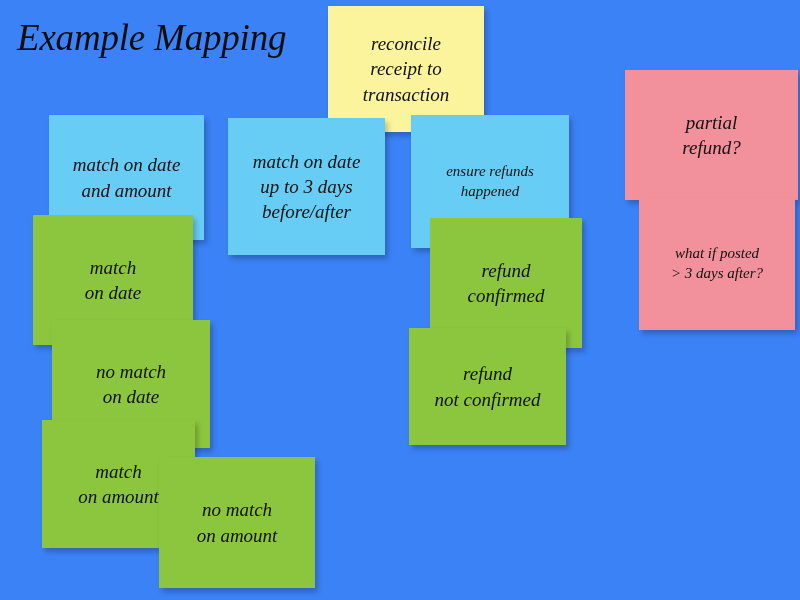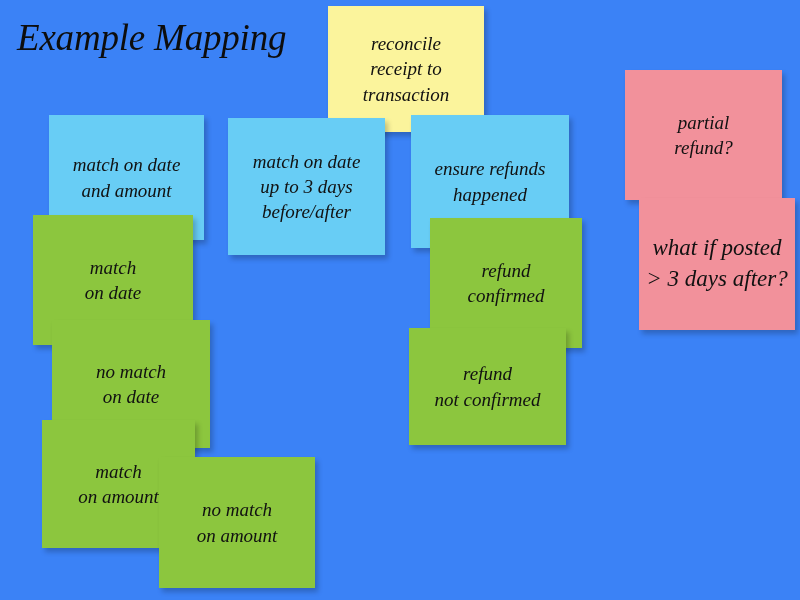--- a/index.html
+++ b/index.html
@@ -53,41 +53,41 @@
   <div id="notes-layer">
       <div class="note yellow" style="left: 311px; top: 6px; width: 156px; height: 126px; z-index: 3; font-size: 19px; background: rgb(251, 244, 156);">
         <span>reconcile<br>receipt to<br>transaction</span>
       </div>
       <div class="note blue" style="left: 32px; top: 115px; width: 155px; height: 125px; z-index: 2; font-size: 19px; background: rgb(104, 205, 245);">
         <span>match on date<br>and amount</span>
       </div>
       <div class="note blue" style="left: 211px; top: 118px; width: 157px; height: 137px; z-index: 4; font-size: 19px; background: rgb(104, 205, 245);">
         <span>match on date<br>up to 3 days<br>before/after</span>
       </div>
-      <div class="note blue" style="left: 394px; top: 115px; width: 158px; height: 133px; z-index: 4; font-size: 19px; background: rgb(104, 205, 245);">
+      <div class="note blue" style="left: 394px; top: 115px; width: 158px; height: 133px; z-index: 4; font-size: 15px; background: rgb(104, 205, 245);">
         <span>ensure refunds<br>happened</span>
       </div>
       <div class="note green" style="left: 16px; top: 215px; width: 160px; height: 130px; z-index: 5; font-size: 19px; background: rgb(140, 198, 62);">
         <span>match<br>on date</span>
       </div>
       <div class="note green" style="left: 35px; top: 320px; width: 158px; height: 128px; z-index: 6; font-size: 19px; background: rgb(140, 198, 62);">
         <span>no match<br>on date</span>
       </div>
       <div class="note green" style="left: 25px; top: 420px; width: 153px; height: 128px; z-index: 7; font-size: 19px; background: rgb(140, 198, 62);">
         <span>match<br>on amount</span>
       </div>
       <div class="note green" style="left: 142px; top: 457px; width: 156px; height: 131px; z-index: 8; font-size: 19px; background: rgb(140, 198, 62);">
         <span>no match<br>on amount</span>
       </div>
       <div class="note green" style="left: 413px; top: 218px; width: 152px; height: 130px; z-index: 5; font-size: 19px; background: rgb(140, 198, 62);">
         <span>refund<br>confirmed</span>
       </div>
       <div class="note green" style="left: 392px; top: 328px; width: 157px; height: 117px; z-index: 6; font-size: 19px; background: rgb(140, 198, 62);">
         <span>refund<br>not confirmed</span>
       </div>
-      <div class="note pink" style="left: 608px; top: 70px; width: 157px; height: 130px; z-index: 3; font-size: 19px; background: rgb(242, 145, 155);">
+      <div class="note pink" style="left: 608px; top: 70px; width: 173px; height: 130px; z-index: 3; font-size: 19px; background: rgb(242, 145, 155);">
         <span>partial<br>refund?</span>
       </div>
-      <div class="note pink" style="left: 622px; top: 198px; width: 156px; height: 132px; z-index: 4; font-size: 23px; background: rgb(242, 145, 155);">
+      <div class="note pink" style="left: 622px; top: 198px; width: 156px; height: 132px; z-index: 4; font-size: 15px; background: rgb(242, 145, 155);">
         <span>what if posted<br>&gt; 3 days after?</span>
       </div>
     </div>
 </div>
 
 </body></html>

